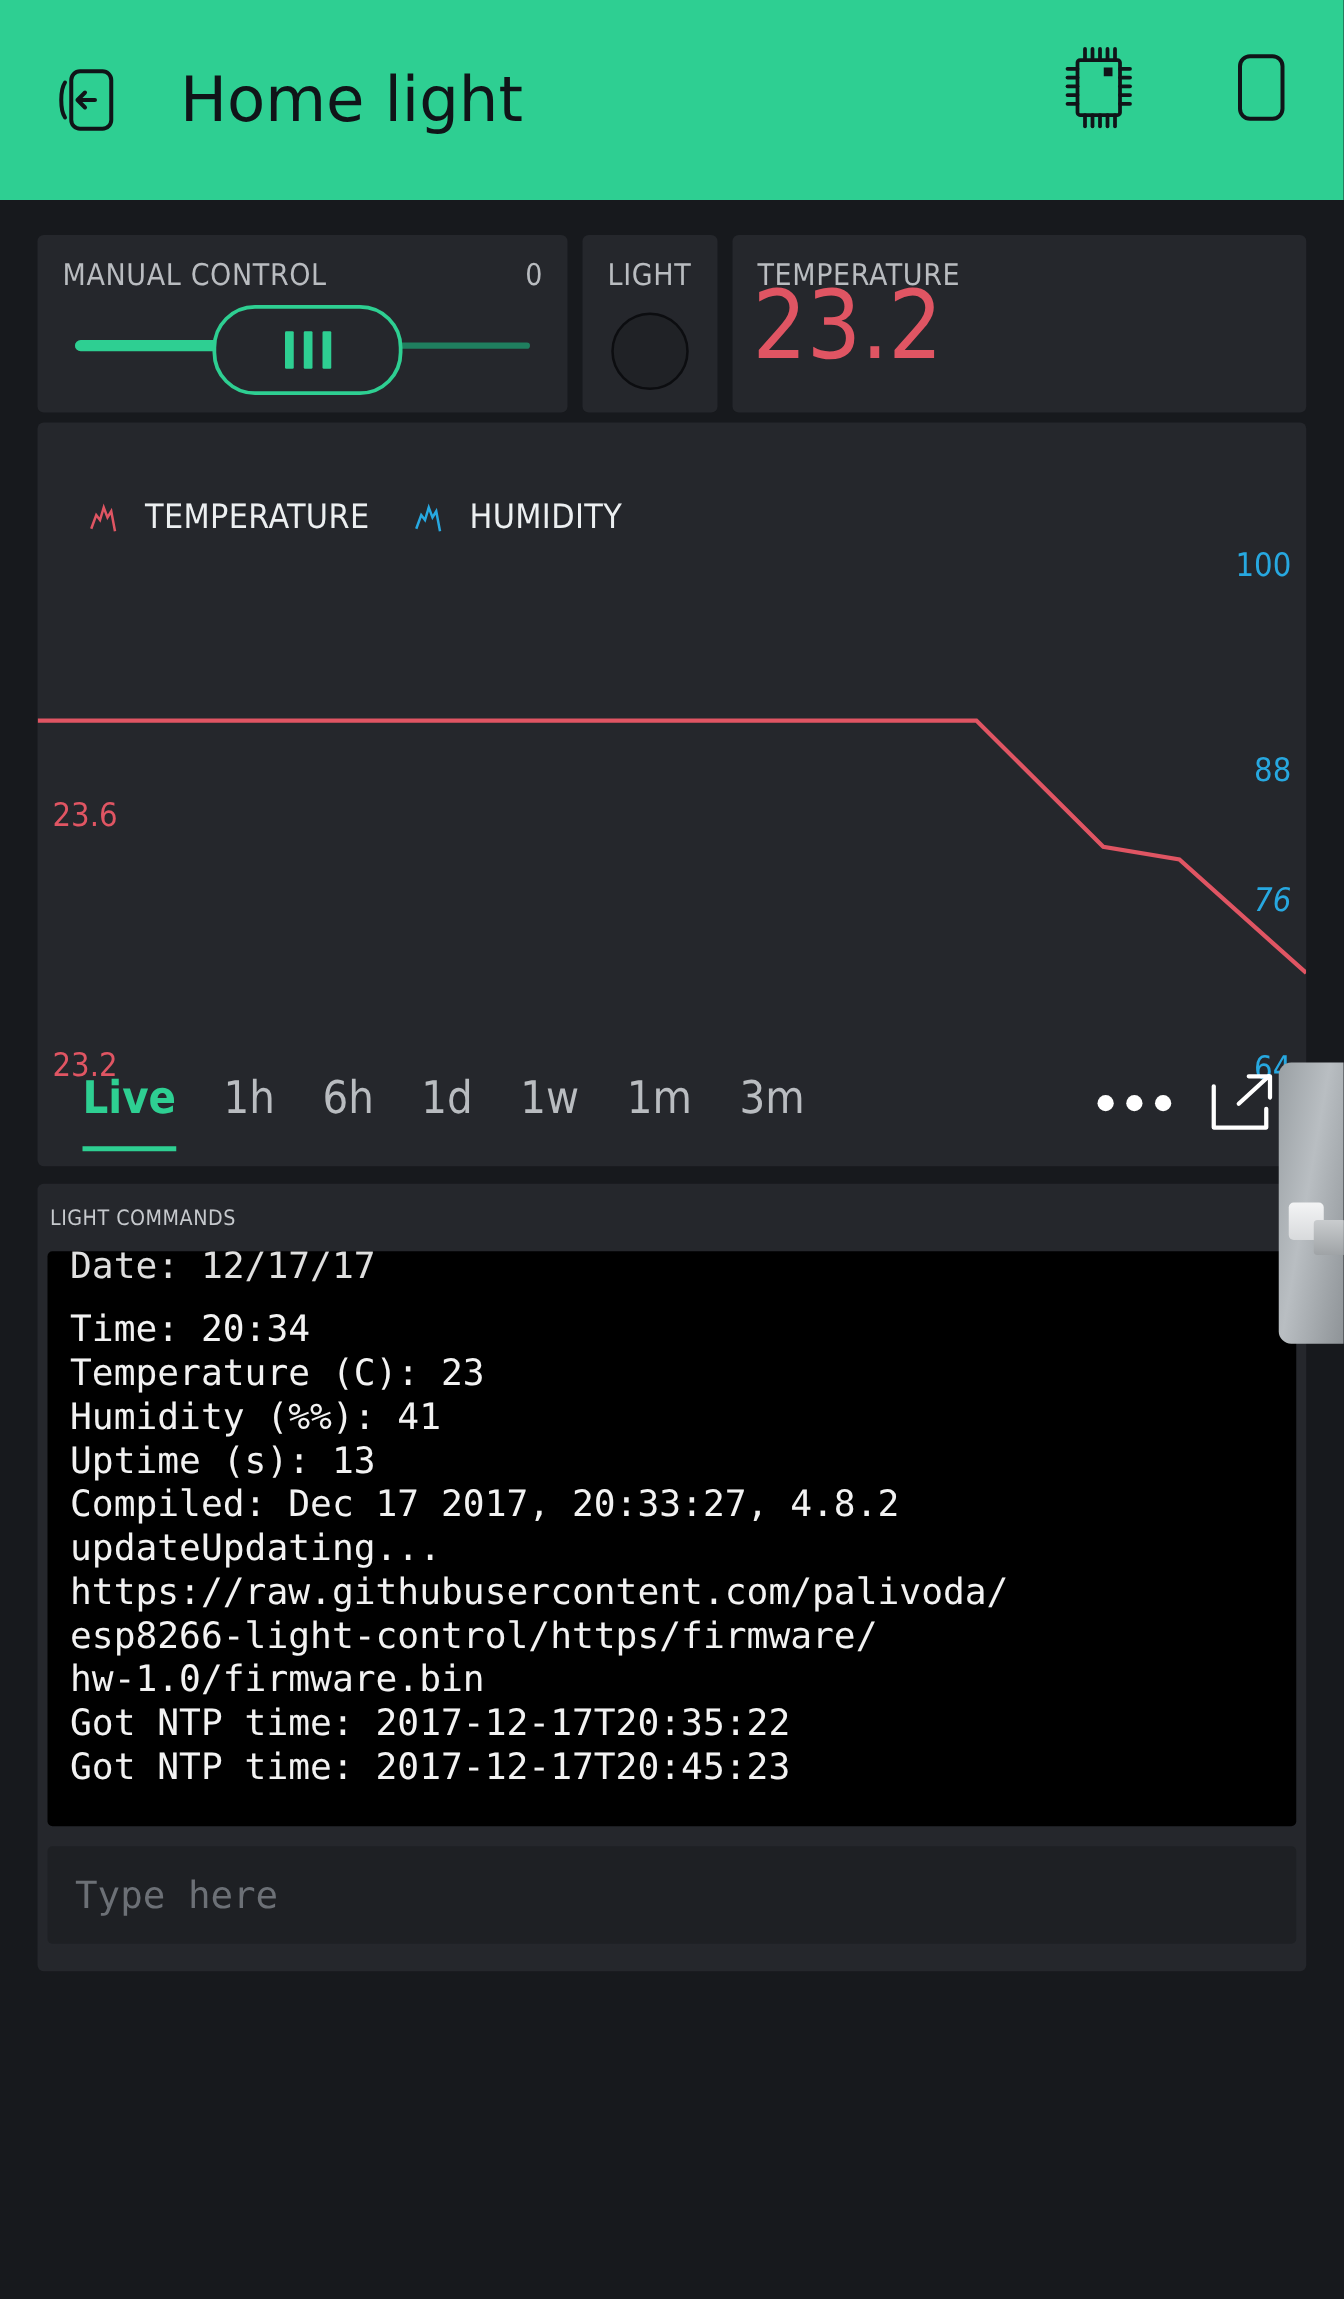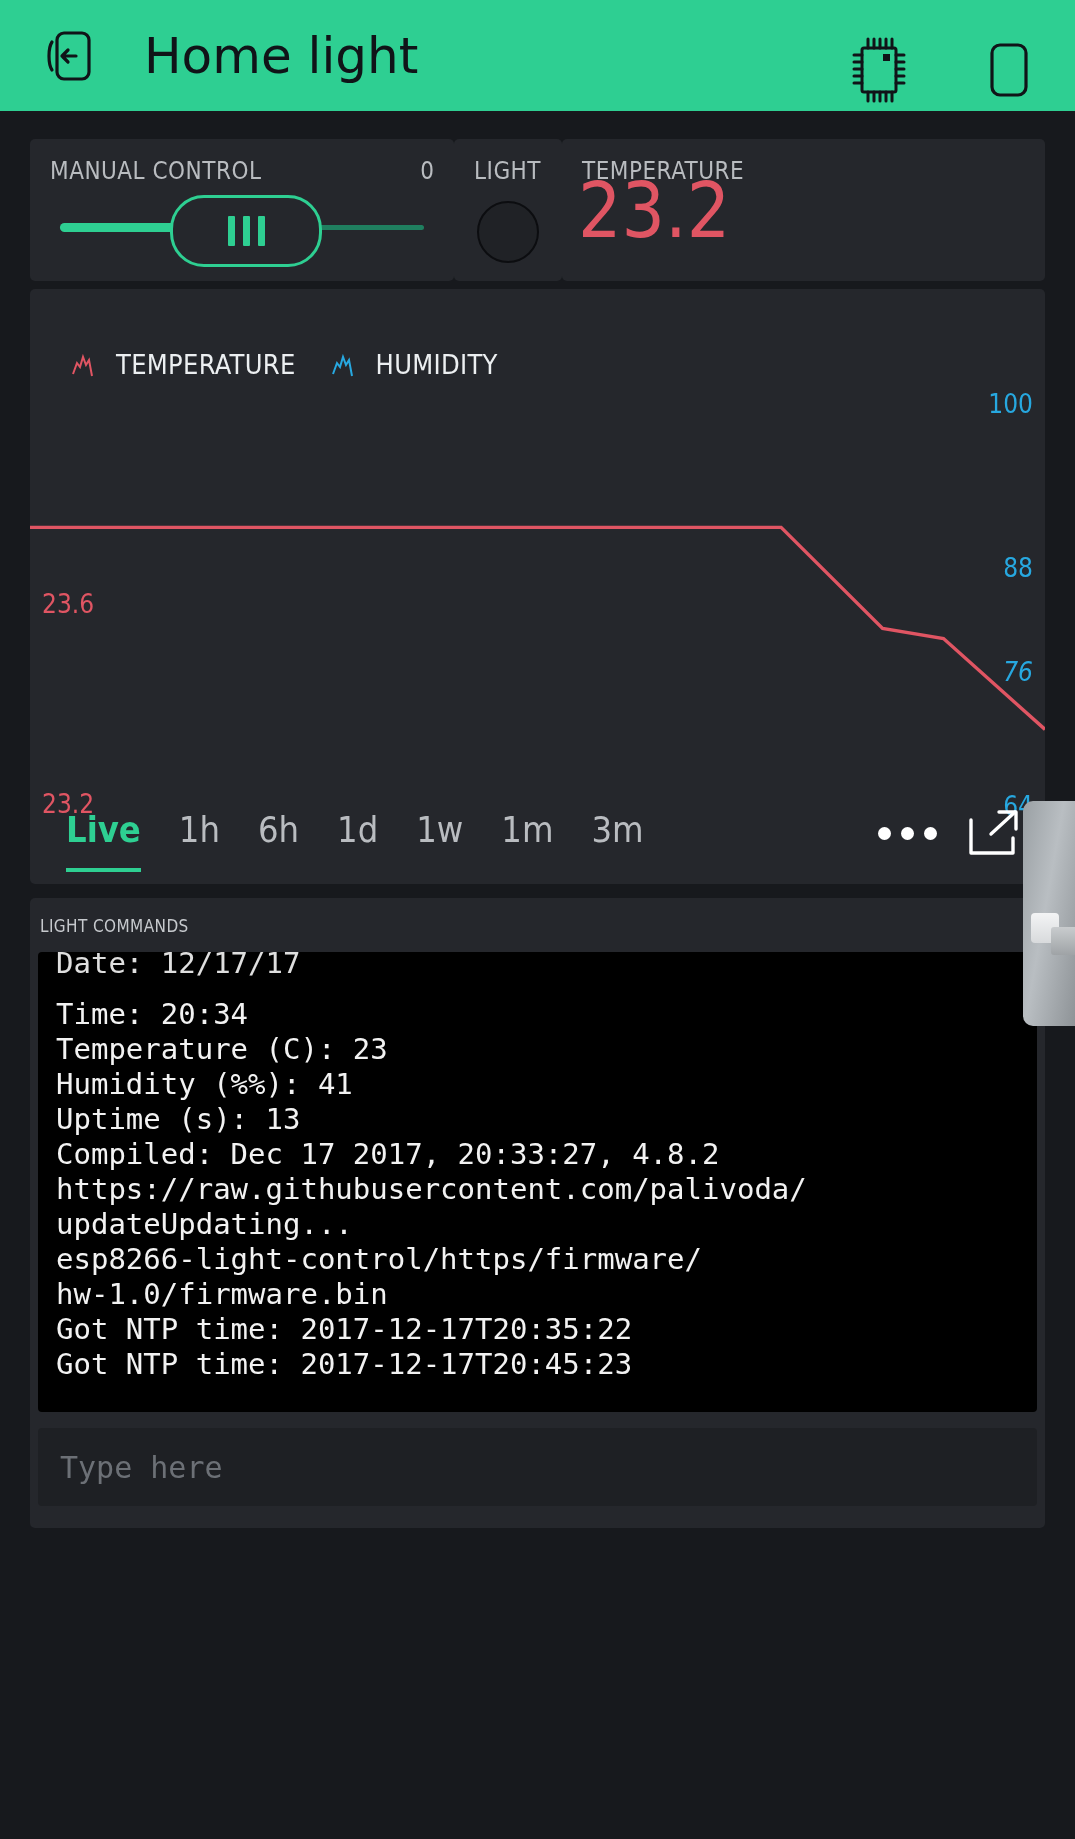--- a/index.html
+++ b/index.html
@@ -5,37 +5,37 @@
   html,body{margin:0;padding:0;}
   body{
     width:1075px;height:1839px;
     background:#17191d;
     font-family:"Liberation Sans",sans-serif;
     overflow:hidden;
     position:relative;
   }
   
   .header{
-    height:111px;
+    height:160px;
     background:#2ecf92;
     display:flex;align-items:center;
     position:relative;
   }
   .hdr-back{margin-left:36px;width:72px;height:72px;display:flex;align-items:center;justify-content:center;}
   .hdr-title{
     font-size:50px;color:#101418;font-weight:400;
     margin-left:36px;letter-spacing:0px;
     font-family:"DejaVu Sans",sans-serif;
   }
   .hdr-right{position:absolute;right:28px;top:0;height:140px;display:flex;align-items:center;gap:54px;}
   .hdr-ic{width:76px;height:76px;display:flex;align-items:center;justify-content:center;}
 
   
   .body-wrap{padding:0;position:relative;}
-  .row1{display:flex;gap:0;padding:28px 30px 0 30px;align-items:stretch;}
+  .row1{display:flex;gap:12px;padding:28px 30px 0 30px;align-items:stretch;}
   .widget{background:#25272c;border-radius:5px;}
 
   .w-slider{flex:0 0 424px;height:142px;padding:0;position:relative;}
   .w-label{
     font-size:24px;color:#b9bcc0;letter-spacing:.5px;
     font-family:"DejaVu Sans Condensed","Liberation Sans",sans-serif;
     position:absolute;left:20px;top:18px;
   }
   .w-val{
     font-size:24px;color:#b9bcc0;position:absolute;right:20px;top:18px;
@@ -272,22 +272,22 @@
 
   <div class="term-card">
     <div class="term-title">LIGHT COMMANDS</div>
     <div class="term-box" id="term-box">
         <div class="term-line clipped">Date: 12/17/17</div>
         <div class="term-line">Time: 20:34</div>
         <div class="term-line">Temperature (C): 23</div>
         <div class="term-line">Humidity (%%): 41</div>
         <div class="term-line">Uptime (s): 13</div>
         <div class="term-line">Compiled: Dec 17 2017, 20:33:27, 4.8.2</div>
+        <div class="term-line">updateUpdating...</div>
         <div class="term-line">https://raw.githubusercontent.com/palivoda/</div>
-        <div class="term-line">updateUpdating...</div>
         <div class="term-line">esp8266-light-control/https/firmware/</div>
         <div class="term-line">hw-1.0/firmware.bin</div>
         <div class="term-line">Got NTP time: 2017-12-17T20:35:22</div>
         <div class="term-line">Got NTP time: 2017-12-17T20:45:23</div>
       </div>
     <div class="term-input">
       <span>Type here</span>
     </div>
   </div>
 

